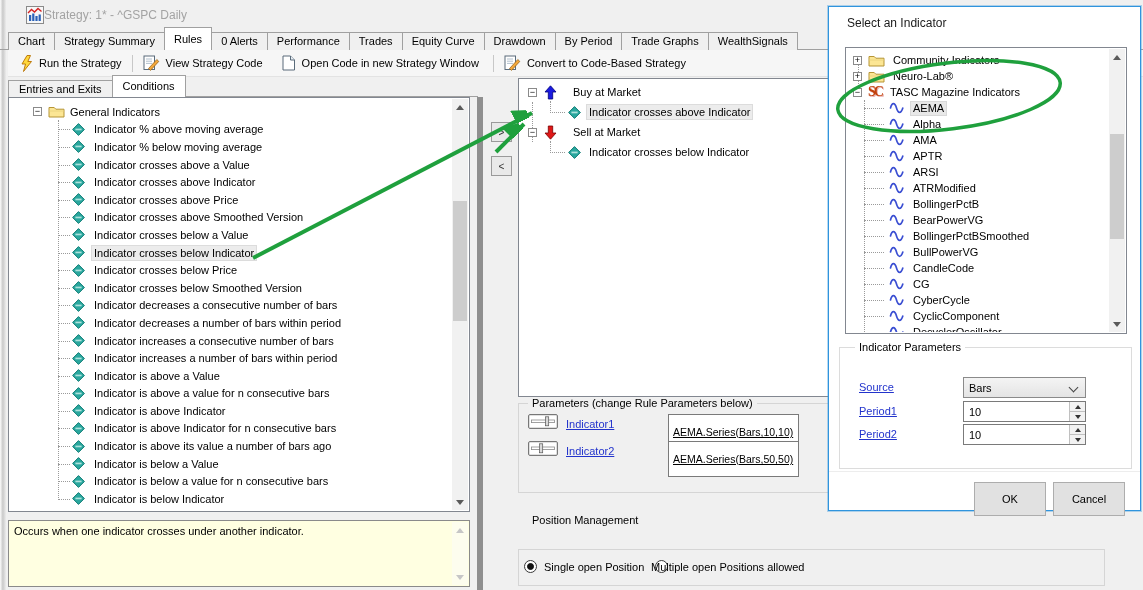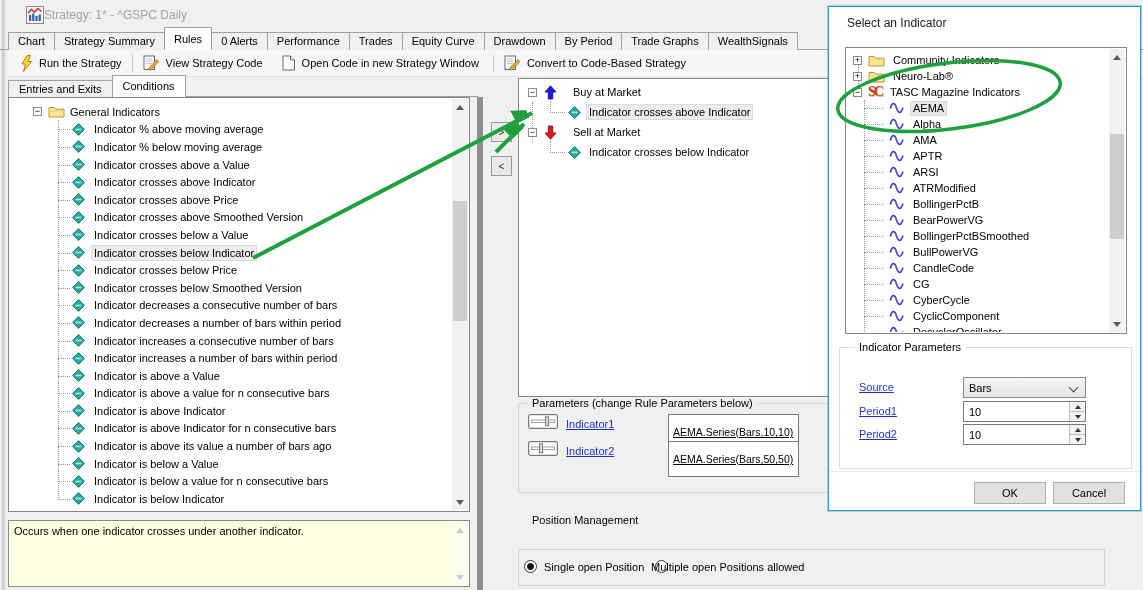--- a/index.html
+++ b/index.html
@@ -122,21 +122,21 @@
 
   .combo{position:absolute;width:123px;height:21px;background:linear-gradient(#f4f4f4,#e4e4e4);border:1px solid #8a8a8a;box-sizing:border-box;display:flex;align-items:center;padding-left:5px;}
   .combo .chev{position:absolute;right:8px;top:6px;width:6px;height:6px;border-right:1.4px solid #444;border-bottom:1.4px solid #444;transform:rotate(45deg);}
   .spinbox{position:absolute;width:123px;height:21px;background:#fff;border:1px solid #7a7a7a;box-sizing:border-box;display:flex;align-items:center;padding-left:5px;}
   .spinner{position:absolute;right:0;top:0;bottom:0;width:15px;border-left:1px solid #c0c0c0;display:flex;flex-direction:column;}
   .spin-half{flex:1;display:flex;align-items:center;justify-content:center;background:#f2f2f2;}
   .spin-half + .spin-half{border-top:1px solid #c0c0c0;}
   .tri-up-s{width:0;height:0;border-left:3px solid transparent;border-right:3px solid transparent;border-bottom:4px solid #333;}
   .tri-dn-s{width:0;height:0;border-left:3px solid transparent;border-right:3px solid transparent;border-top:4px solid #333;}
 
-  .dlg-btn{position:absolute;width:72px;height:22px;background:#e1e1e1;border:1px solid #adadad;box-sizing:border-box;display:flex;align-items:center;justify-content:center;}
+  .dlg-btn{position:absolute;width:72px;height:34px;background:#e1e1e1;border:1px solid #adadad;box-sizing:border-box;display:flex;align-items:center;justify-content:center;}
   .btn-ok{left:145px;top:475px;} .btn-cancel{left:224px;top:475px;}
   .dlg-footline{position:absolute;left:0;right:0;top:464px;height:1px;background:#ededed;}
 
   
   .annotations{position:absolute;left:0;top:0;width:1143px;height:590px;z-index:50;pointer-events:none;}
 
   .icon-wrap{display:inline-flex;flex:none;}
 </style>
 </head>
 <body>

